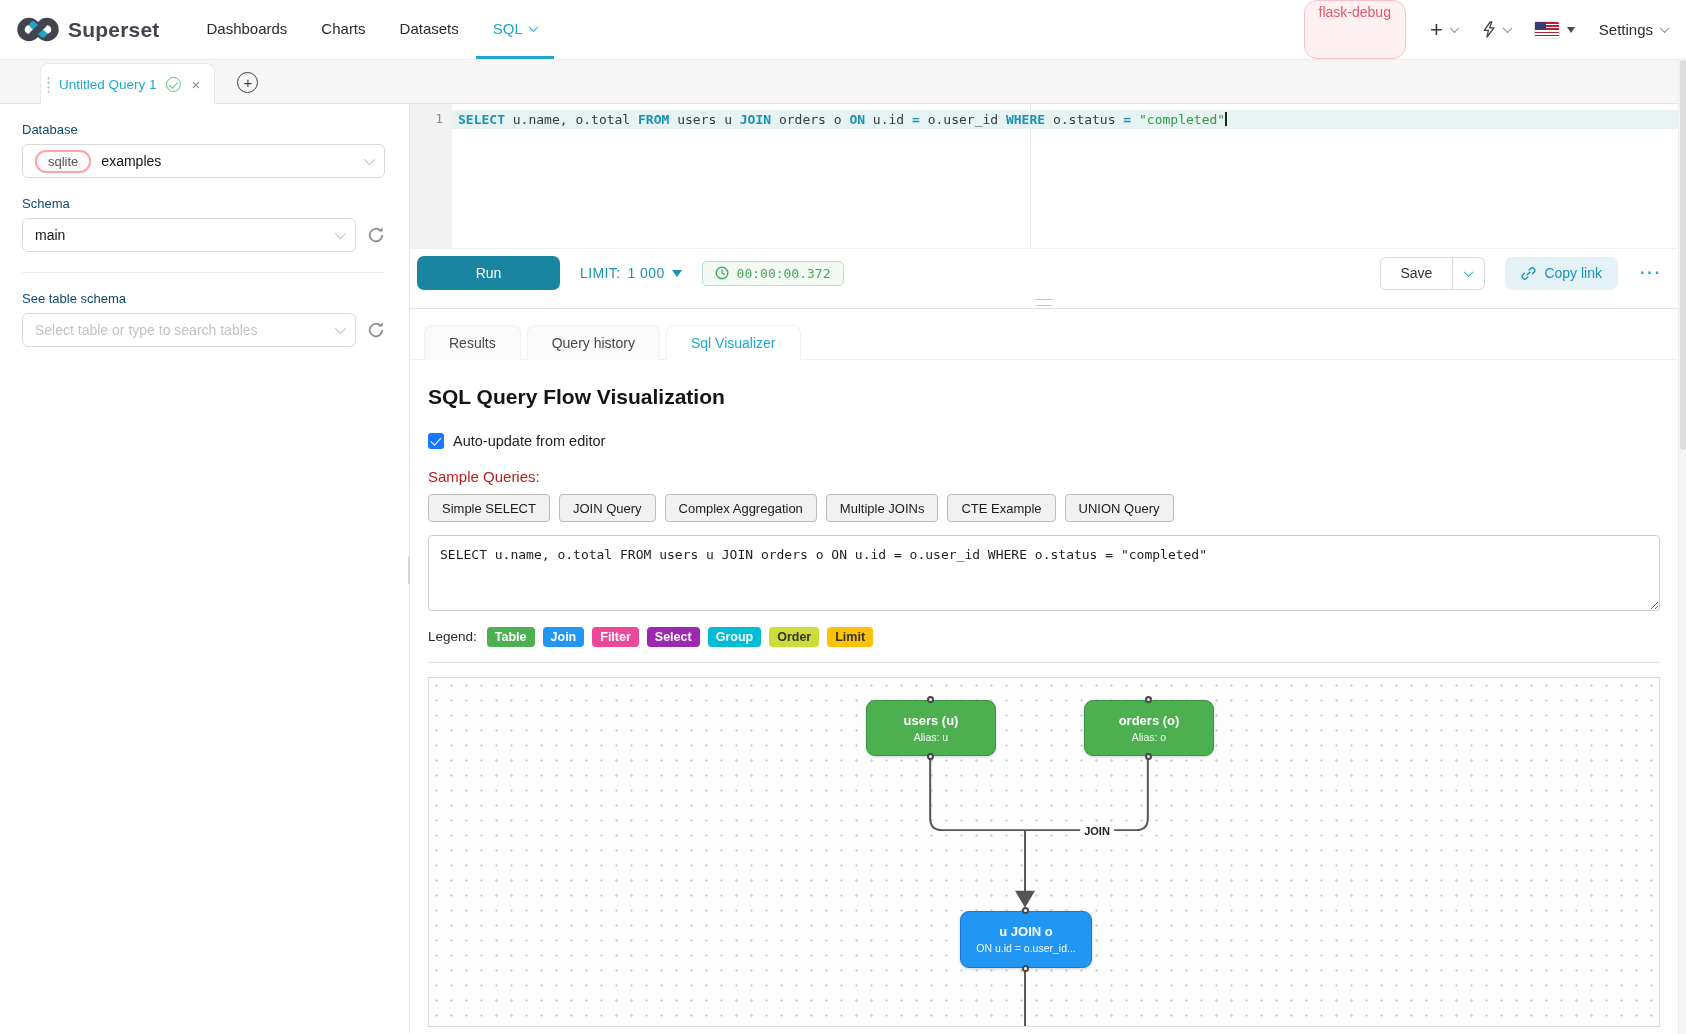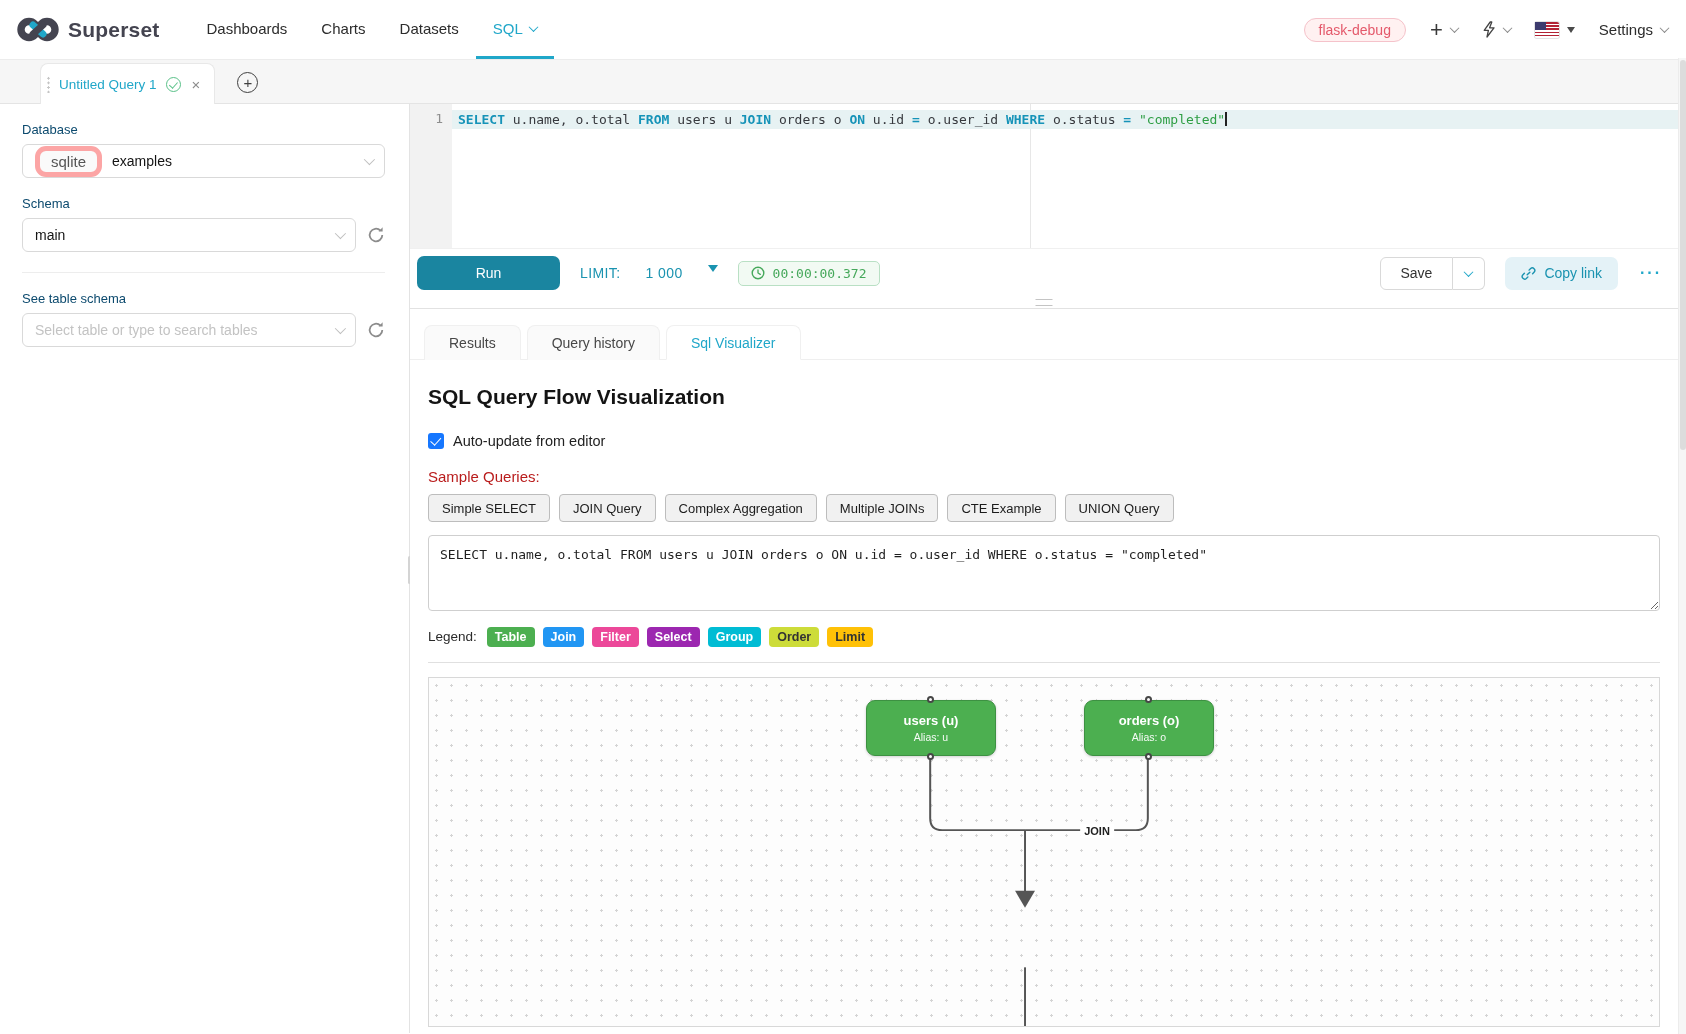--- a/index.html
+++ b/index.html
@@ -8,21 +8,21 @@
 
   
   .navbar { height:60px; display:flex; align-items:stretch; border-bottom:1px solid #ececec; background:#fff; padding:0 18px 0 16px; }
   .brand { display:flex; align-items:center; gap:8px; margin-right:30px; }
   .brand-text { font-size:21px; font-weight:bold; color:#444450; letter-spacing:.2px; }
   .menu { display:flex; align-items:stretch; }
   .menu-item { display:flex; align-items:center; gap:7px; padding:0 17px; font-size:15px; color:#2c2c2c; border-bottom:3px solid transparent; cursor:pointer; }
   .menu-item.active { color:#20a7c9; border-bottom-color:#20a7c9; }
   .chev { display:inline-block; width:7px; height:7px; border-right:1.6px solid #8a8a8a; border-bottom:1.6px solid #8a8a8a; transform:rotate(45deg) translate(-1px,-1px); }
   .menu-item.active .chev { border-color:#20a7c9; }
-  .nav-right { margin-left:auto; display:flex; align-items:center; gap:24px; }
+  .nav-right { margin-left:auto; display:flex; gap:24px; }
   .env-badge { font-size:14px; color:#e4596b; background:#fff1f1; border:1px solid #f5c2ca; border-radius:13px; padding:3px 14px; }
   .nav-group { display:flex; align-items:center; gap:8px; cursor:pointer; }
   .plus-glyph { font-size:22px; font-weight:400; color:#3a3a3a; line-height:1; }
   .flag { width:24px; height:16px; border-radius:2px; background:repeating-linear-gradient(#b22234 0 1.6px, #fff 1.6px 3.2px); position:relative; box-shadow:0 0 0 1px #e3e3e3; }
   .flag::before { content:""; position:absolute; left:0; top:0; width:11px; height:8.5px; background:#3c3b6e; }
   .tri-down { width:0; height:0; border-left:4.5px solid transparent; border-right:4.5px solid transparent; border-top:6px solid #4a4a4a; }
   .settings-label { font-size:15px; color:#2c2c2c; }
 
   
   .tabstrip { height:44px; background:#f6f6f6; border-bottom:1px solid #e4e4e4; display:flex; align-items:flex-end; padding-left:40px; }
@@ -36,21 +36,21 @@
 
   
   .main { display:flex; height:929px; margin-right:8px; }
 
   
   .sidebar { width:410px; min-width:410px; border-right:1px solid #e3e3e3; padding:18px 24px 0 22px; position:relative; background:#fff; }
   .field-label { font-size:13px; color:#0c4a6e; margin-bottom:7px; }
   .select { height:34px; border:1px solid #d9d9d9; border-radius:6px; display:flex; align-items:center; padding:0 12px; gap:10px; background:#fff; cursor:pointer; }
   .select .sel-chev { margin-left:auto; }
   .sel-chev { width:8px; height:8px; border-right:1.5px solid #bfbfbf; border-bottom:1.5px solid #bfbfbf; transform:rotate(45deg) translateY(-2px); }
-  .db-tag { font-size:15px; color:#555; background:#fafafa; border:5px solid #fca5a5; border-radius:11px; padding:2px 11px; }
+  .db-tag { font-size:13px; color:#555; background:#fafafa; border:2px solid #fca5a5; border-radius:11px; padding:2px 11px; }
   .sel-value { font-size:14px; color:#141414; }
   .sel-placeholder { font-size:14px; color:#c3c3c3; overflow:hidden; white-space:nowrap; }
   .field-row { display:flex; align-items:center; gap:11px; }
   .field-row .select { flex:1; }
   .refresh-btn { width:18px; height:18px; cursor:pointer; flex:none; }
   .side-divider { border-top:1px solid #ededed; margin:20px 0 18px; }
   .mb18 { margin-bottom:18px; }
   .side-grip { position:absolute; right:-2px; top:452px; width:3px; height:28px; background:#d4d4d4; border-radius:2px; }
 
   
@@ -64,21 +64,21 @@
   .code-line { position:relative; height:19px; line-height:19px; background:#e7f2f3; font-family:"DejaVu Sans Mono", monospace; font-size:13px; white-space:pre; padding-left:6px; cursor:text; }
   .tok.kw  { color:#1693b8; font-weight:bold; }
   .tok.op  { color:#1693b8; font-weight:bold; }
   .tok.str { color:#2e9e44; }
   .tok.plain { color:#37393e; }
   .cursor { display:inline-block; width:1.5px; height:14px; background:#222; vertical-align:-2px; }
 
   
   .toolbar { height:48px; display:flex; align-items:center; padding:0 16px 0 7px; gap:20px; }
   .run-btn { width:143px; height:34px; background:#1a85a0; color:#fff; font-size:14px; border:none; border-radius:7px; cursor:pointer; }
-  .limit { display:flex; align-items:flex-start; gap:25px; color:#1a93b0; font-size:14px; letter-spacing:.4px; cursor:pointer; }
+  .limit { display:flex; align-items:center; gap:7px; color:#1a93b0; font-size:14px; letter-spacing:.4px; cursor:pointer; }
   .limit-caret { width:0; height:0; border-left:5.5px solid transparent; border-right:5.5px solid transparent; border-top:7px solid #1a93b0; }
   .timer { display:flex; align-items:center; gap:8px; background:#f2faf3; border:1px solid #b9e0c4; border-radius:5px; padding:4px 12px; color:#45a85a; font-family:"DejaVu Sans Mono", monospace; font-size:13px; }
   .spacer { flex:1; }
   .save-split { display:flex; }
   .save-main { height:33px; padding:0 20px; background:#fff; border:1px solid #d9d9d9; border-radius:6px 0 0 6px; font-size:14px; color:#333; cursor:pointer; }
   .save-caret { width:32px; height:33px; background:#fff; border:1px solid #d9d9d9; border-left:none; border-radius:0 6px 6px 0; display:flex; align-items:center; justify-content:center; cursor:pointer; }
   .save-caret .chev { border-color:#20a7c9; }
   .copy-link { height:33px; display:flex; align-items:center; gap:8px; background:#e4f2f7; border:none; border-radius:7px; padding:0 16px; color:#1a93b0; font-size:14px; cursor:pointer; }
   .more-dots { color:#20a7c9; font-size:16px; font-weight:bold; letter-spacing:2px; cursor:pointer; margin-left:2px; }
 
@@ -338,20 +338,26 @@
 
             <div class="fnode green" style="left: 655px; top: 22px; background-color: rgb(76, 175, 80);">
               <span class="handle top"></span>
               <span class="fnode-title">orders (o)</span>
               <span class="fnode-sub">Alias: o</span>
               <span class="handle bottom"></span>
             </div>
 
             <div class="edge-label" style="left:668px; top:153px;">JOIN</div>
 
+            <div class="fnode blue" style="left: 531px; top: 233px; background-color: rgb(33, 150, 243);">
+              <span class="handle top"></span>
+              <span class="fnode-title">u JOIN o</span>
+              <span class="fnode-sub">ON u.id = o.user_id...</span>
+              <span class="handle bottom"></span>
+            </div>
           </div>
         </div>
       </div>
 
     </section>
   </div>
 
   <div class="page-scrollbar">
     <div class="thumb"></div>
   </div>

